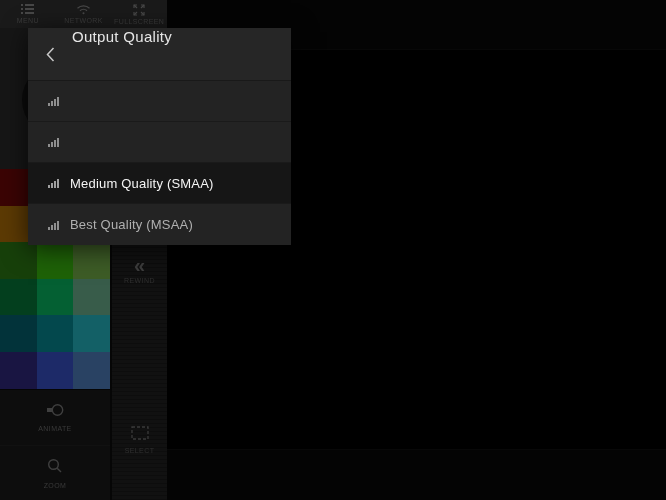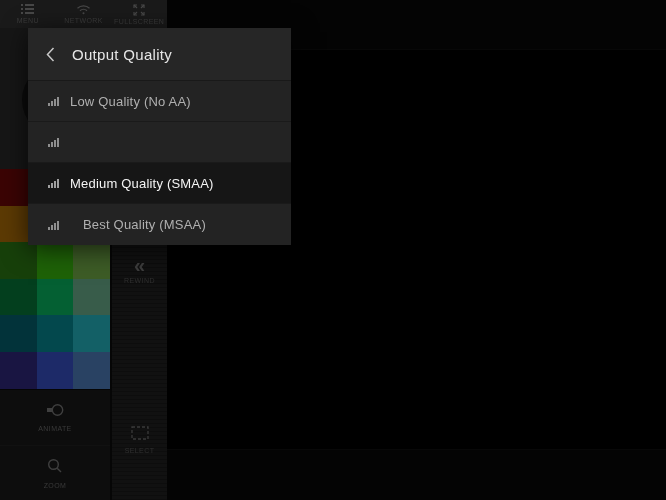--- a/index.html
+++ b/index.html
@@ -36,25 +36,25 @@
           border-left:2px solid #060606; }
   .side-btn { position:absolute; left:0; width:100%; display:flex; flex-direction:column; align-items:center; gap:3px; cursor:pointer; }
   .side-btn.rewind { top:228px; }
   .side-btn.select { top:398px; }
   .rewind-glyph { font-size:20px; color:#3d3d3d; line-height:18px; font-weight:bold; }
   .micro2 { font-size:7px; letter-spacing:.4px; color:#303030; line-height:1; }
 
   
   .panel { position:absolute; left:28px; top:28px; width:263px; height:217px; z-index:5;
            box-shadow:0 4px 24px rgba(0,0,0,0.65); }
-  .phead { height:53px; background:#262626; display:flex; align-items:center; border-bottom:1px solid #191919; cursor:default; }
+  .phead { height:53px; background:#262626; display:flex; border-bottom:1px solid #191919; cursor:default; }
   .back-btn { width:44px; display:flex; align-items:center; justify-content:center; cursor:pointer; }
   .ptitle { font-size:15px; color:#e6e6e6; letter-spacing:.3px; }
   .pitem { height:41px; background:#232323; display:flex; align-items:center; border-bottom:1px solid #1a1a1a; cursor:pointer; }
-  .pitem:last-child { border-bottom:none;gap:13px; }
+  .pitem:last-child { border-bottom:none; }
   .pitem .ic { width:22px; margin-left:20px; display:flex; align-items:flex-end; }
   .pitem .lbl { font-size:13px; color:#b0b0b0; letter-spacing:.2px; }
   .pitem.selected { background:#161616; }
   .pitem.selected .lbl { color:#f4f4f4; }
 </style>
 </head>
 <body>
 
 <div class="stage">
 
@@ -185,21 +185,20 @@
       <span class="ic">
         <svg width="13" height="10" viewBox="0 0 13 10">
             <g fill="#8f8f8f">
           <rect x="0" y="7" width="2" height="3"></rect>
               <rect x="3" y="5" width="2" height="5"></rect>
           <rect x="6" y="3" width="2" height="7"></rect>
               <rect x="9" y="1" width="2" height="9"></rect>
             </g>
         </svg>
       </span>
-      <span class="lbl">Low Quality (No AA)</span>
     </div>
     <div class="pitem">
       <span class="ic">
         <svg width="13" height="10" viewBox="0 0 13 10">
             <g fill="#8f8f8f">
           <rect x="0" y="7" width="2" height="3"></rect>
               <rect x="3" y="5" width="2" height="5"></rect>
           <rect x="6" y="3" width="2" height="7"></rect>
               <rect x="9" y="1" width="2" height="9"></rect>
             </g>

